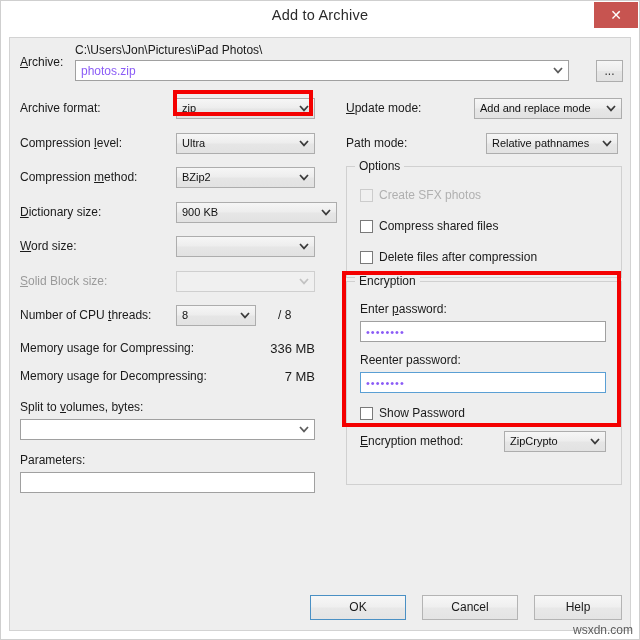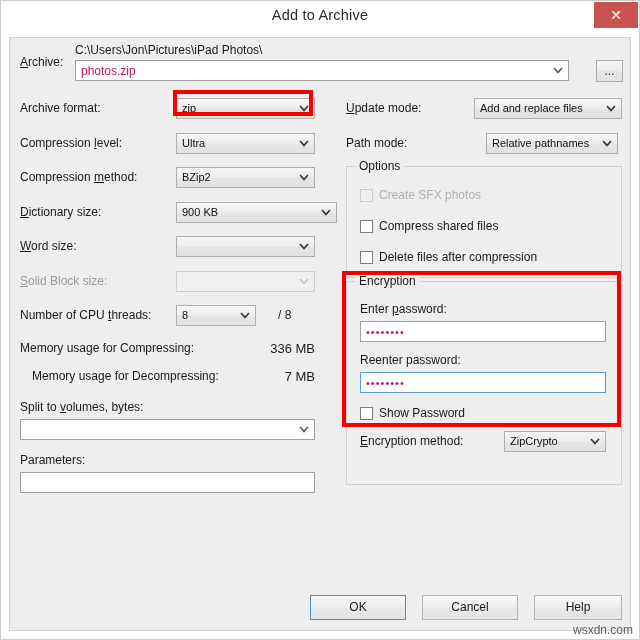--- a/index.html
+++ b/index.html
@@ -85,21 +85,21 @@
   }
   .chev{display:block;}
   
   .txt{
     position:absolute;
     height:21px;
     background:#ffffff;
     border:1px solid #a0a0a0;
     box-sizing:border-box;
     font-size:12px;
-    color:#be185d;
+    color:#8b5cf6;
     cursor:text;
   }
   .txt .val{
     position:absolute;left:5px;top:3px;right:4px;
     overflow:hidden;white-space:nowrap;
   }
   .txt.focused{border:1px solid #5a9fd4;}
   .pw .val{
     letter-spacing:1px;
     font-size:11px;
@@ -259,41 +259,41 @@
         <svg class="chev" width="10" height="7" viewBox="0 0 10 7">
             <path d="M1 1 L5 5.4 L9 1" stroke="#3a3a3a" stroke-width="1.7" fill="none"></path>
           </svg>
       </div>
     </div>
     <div class="lbl" style="left:268px;top:270px;">/ 8</div>
 
     <div class="lbl" style="left:10px;top:303px;">Memory usage for Compressing:</div>
     <div class="value-right" style="left:200px;top:303px;width:105px;">336 MB</div>
 
-    <div class="lbl" style="left:10px;top:331px;margin-left:12px;">Memory usage for Decompressing:</div>
+    <div class="lbl" style="left:10px;top:331px;">Memory usage for Decompressing:</div>
     <div class="value-right" style="left:200px;top:331px;width:105px;">7 MB</div>
 
     <div class="lbl" style="left:10px;top:362px;">Split to <span class="u">v</span>olumes, bytes:</div>
     <div class="combo white" style="left:10px;top:381px;width:295px;">
       <div class="val" placeholder=""></div>
       <div class="arw">
         <svg class="chev" width="10" height="7" viewBox="0 0 10 7">
             <path d="M1 1 L5 5.4 L9 1" stroke="#5c5c5c" stroke-width="1.7" fill="none"></path>
           </svg>
       </div>
     </div>
 
     <div class="lbl" style="left:10px;top:415px;">Parameters:</div>
     <div class="txt" style="left:10px;top:434px;width:295px;">
       <div class="val" placeholder=""></div>
     </div>
 
     <div class="lbl" style="left:336px;top:63px;"><span class="u">U</span>pdate mode:</div>
     <div class="combo" style="left:464px;top:60px;width:148px;">
-      <div class="val">Add and replace files</div>
+      <div class="val">Add and replace mode</div>
       <div class="arw">
         <svg class="chev" width="10" height="7" viewBox="0 0 10 7">
             <path d="M1 1 L5 5.4 L9 1" stroke="#3a3a3a" stroke-width="1.7" fill="none"></path>
           </svg>
       </div>
     </div>
 
     <div class="lbl" style="left:336px;top:98px;">Path mode:</div>
     <div class="combo" style="left:476px;top:95px;width:132px;">
       <div class="val">Relative pathnames</div>

